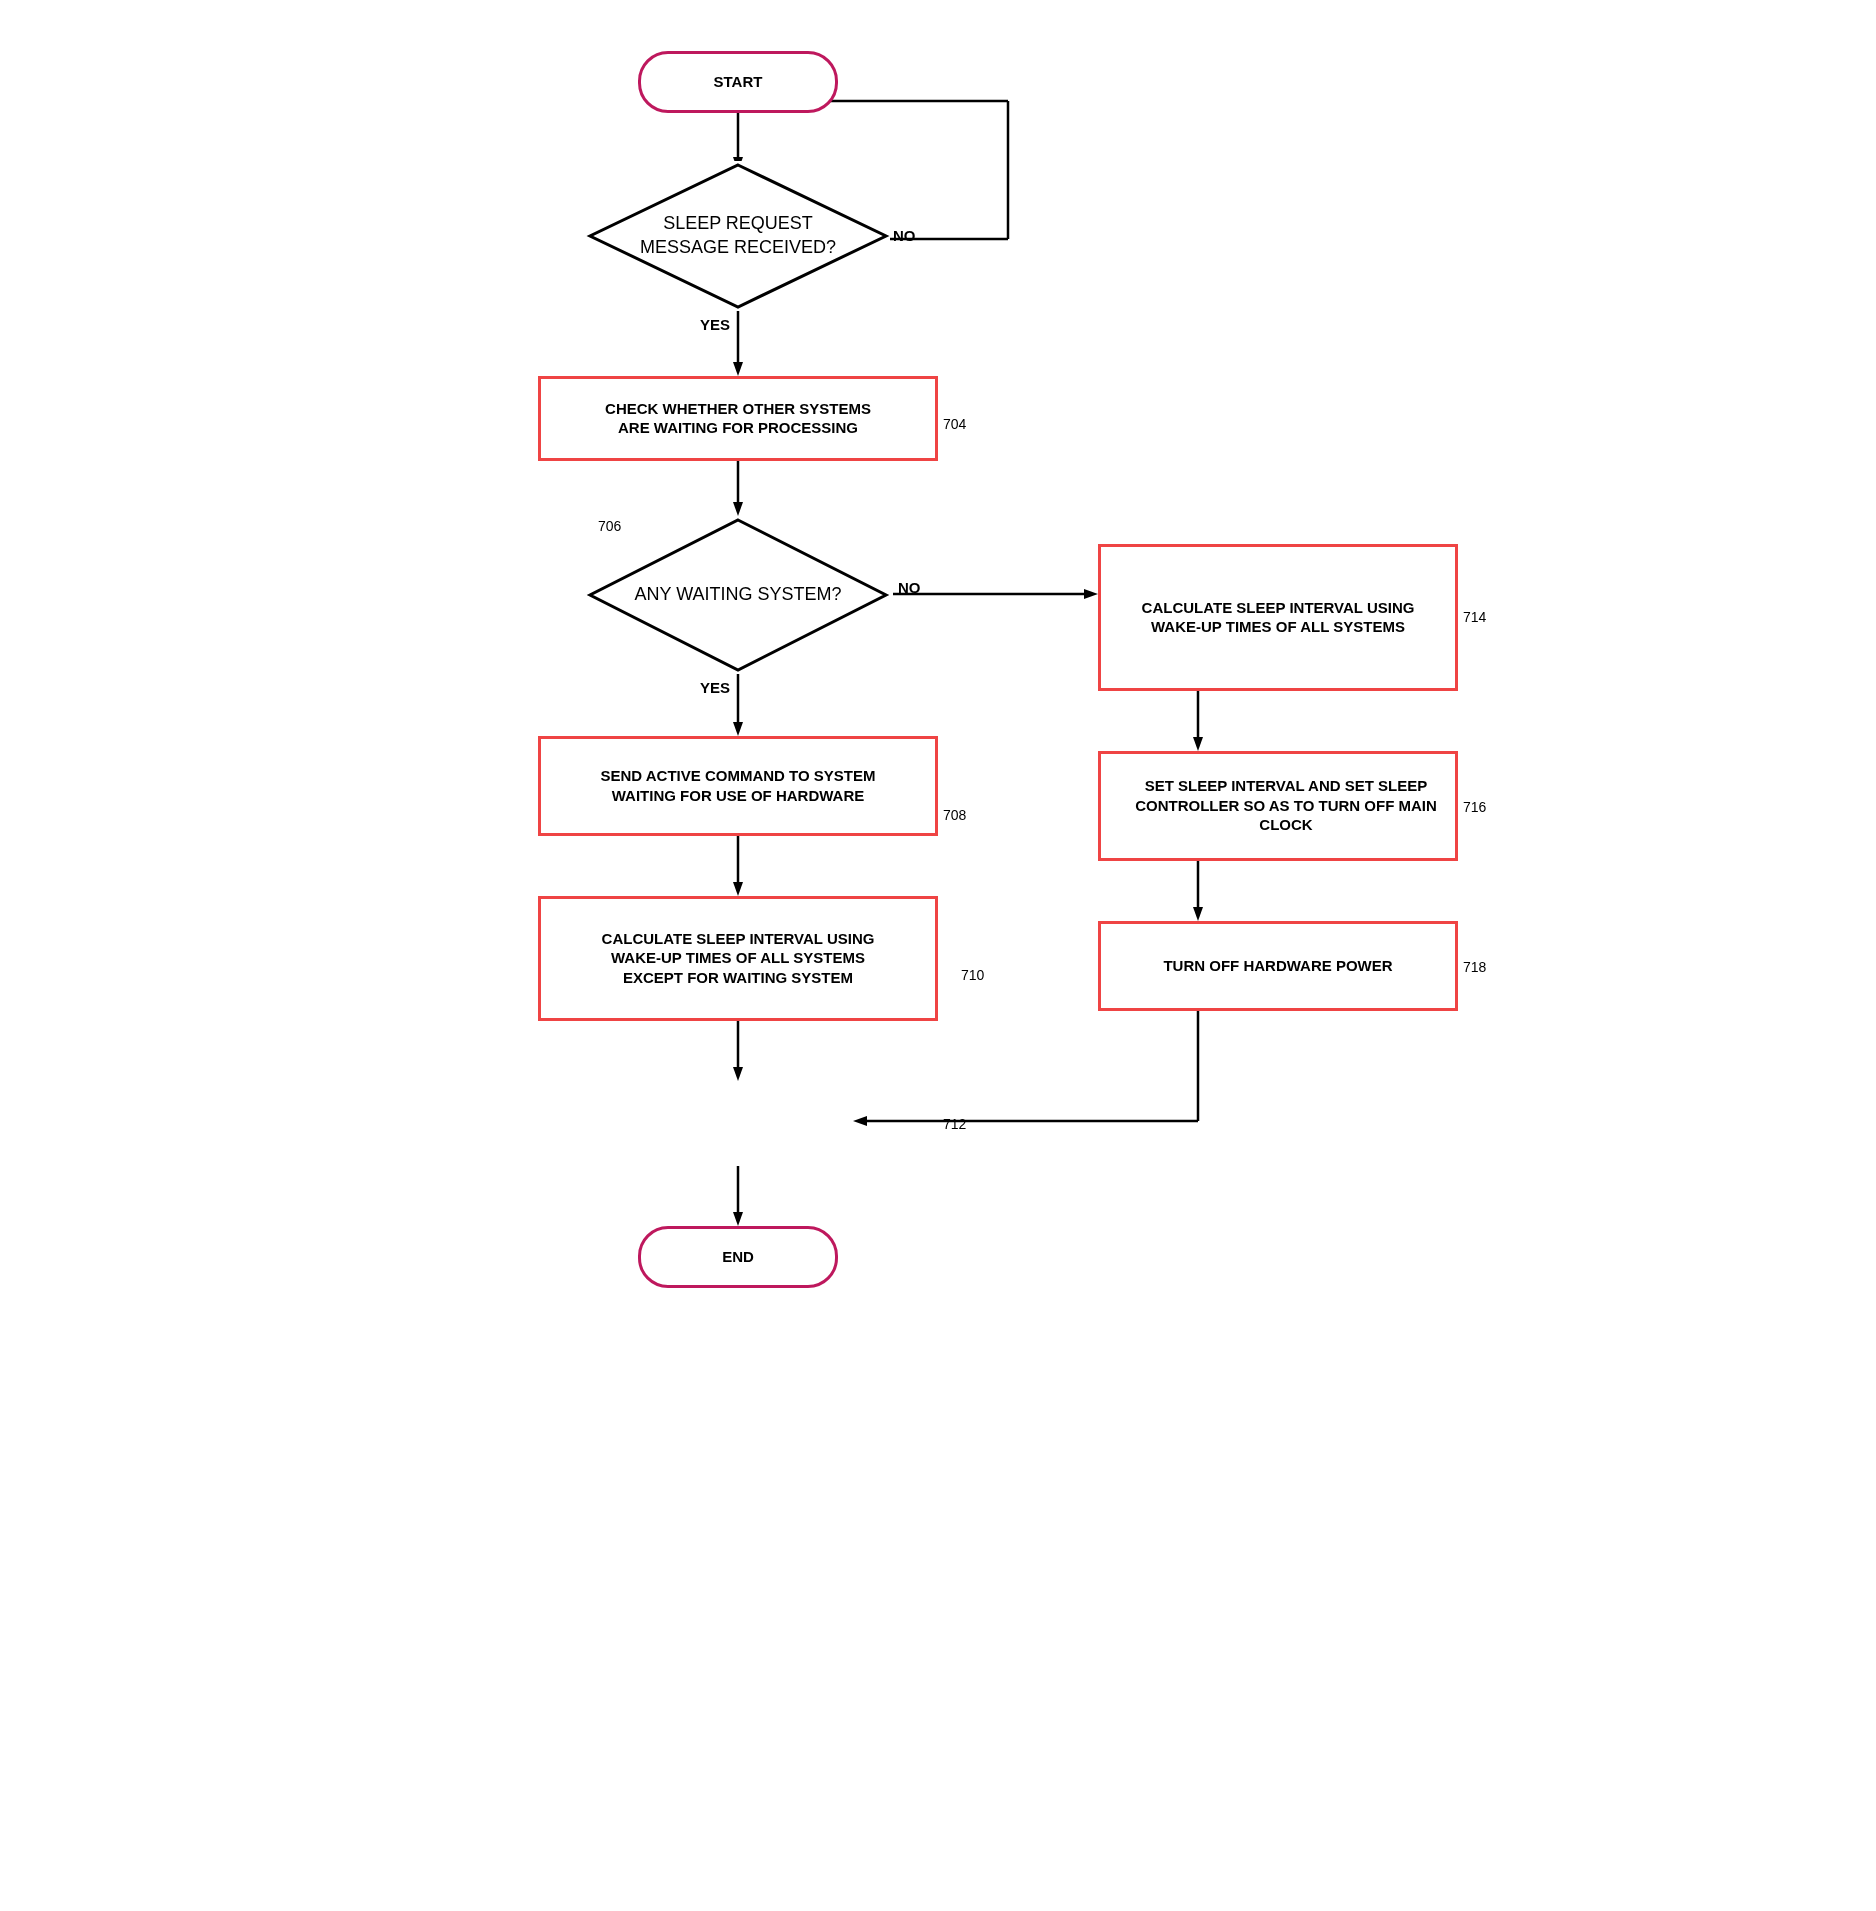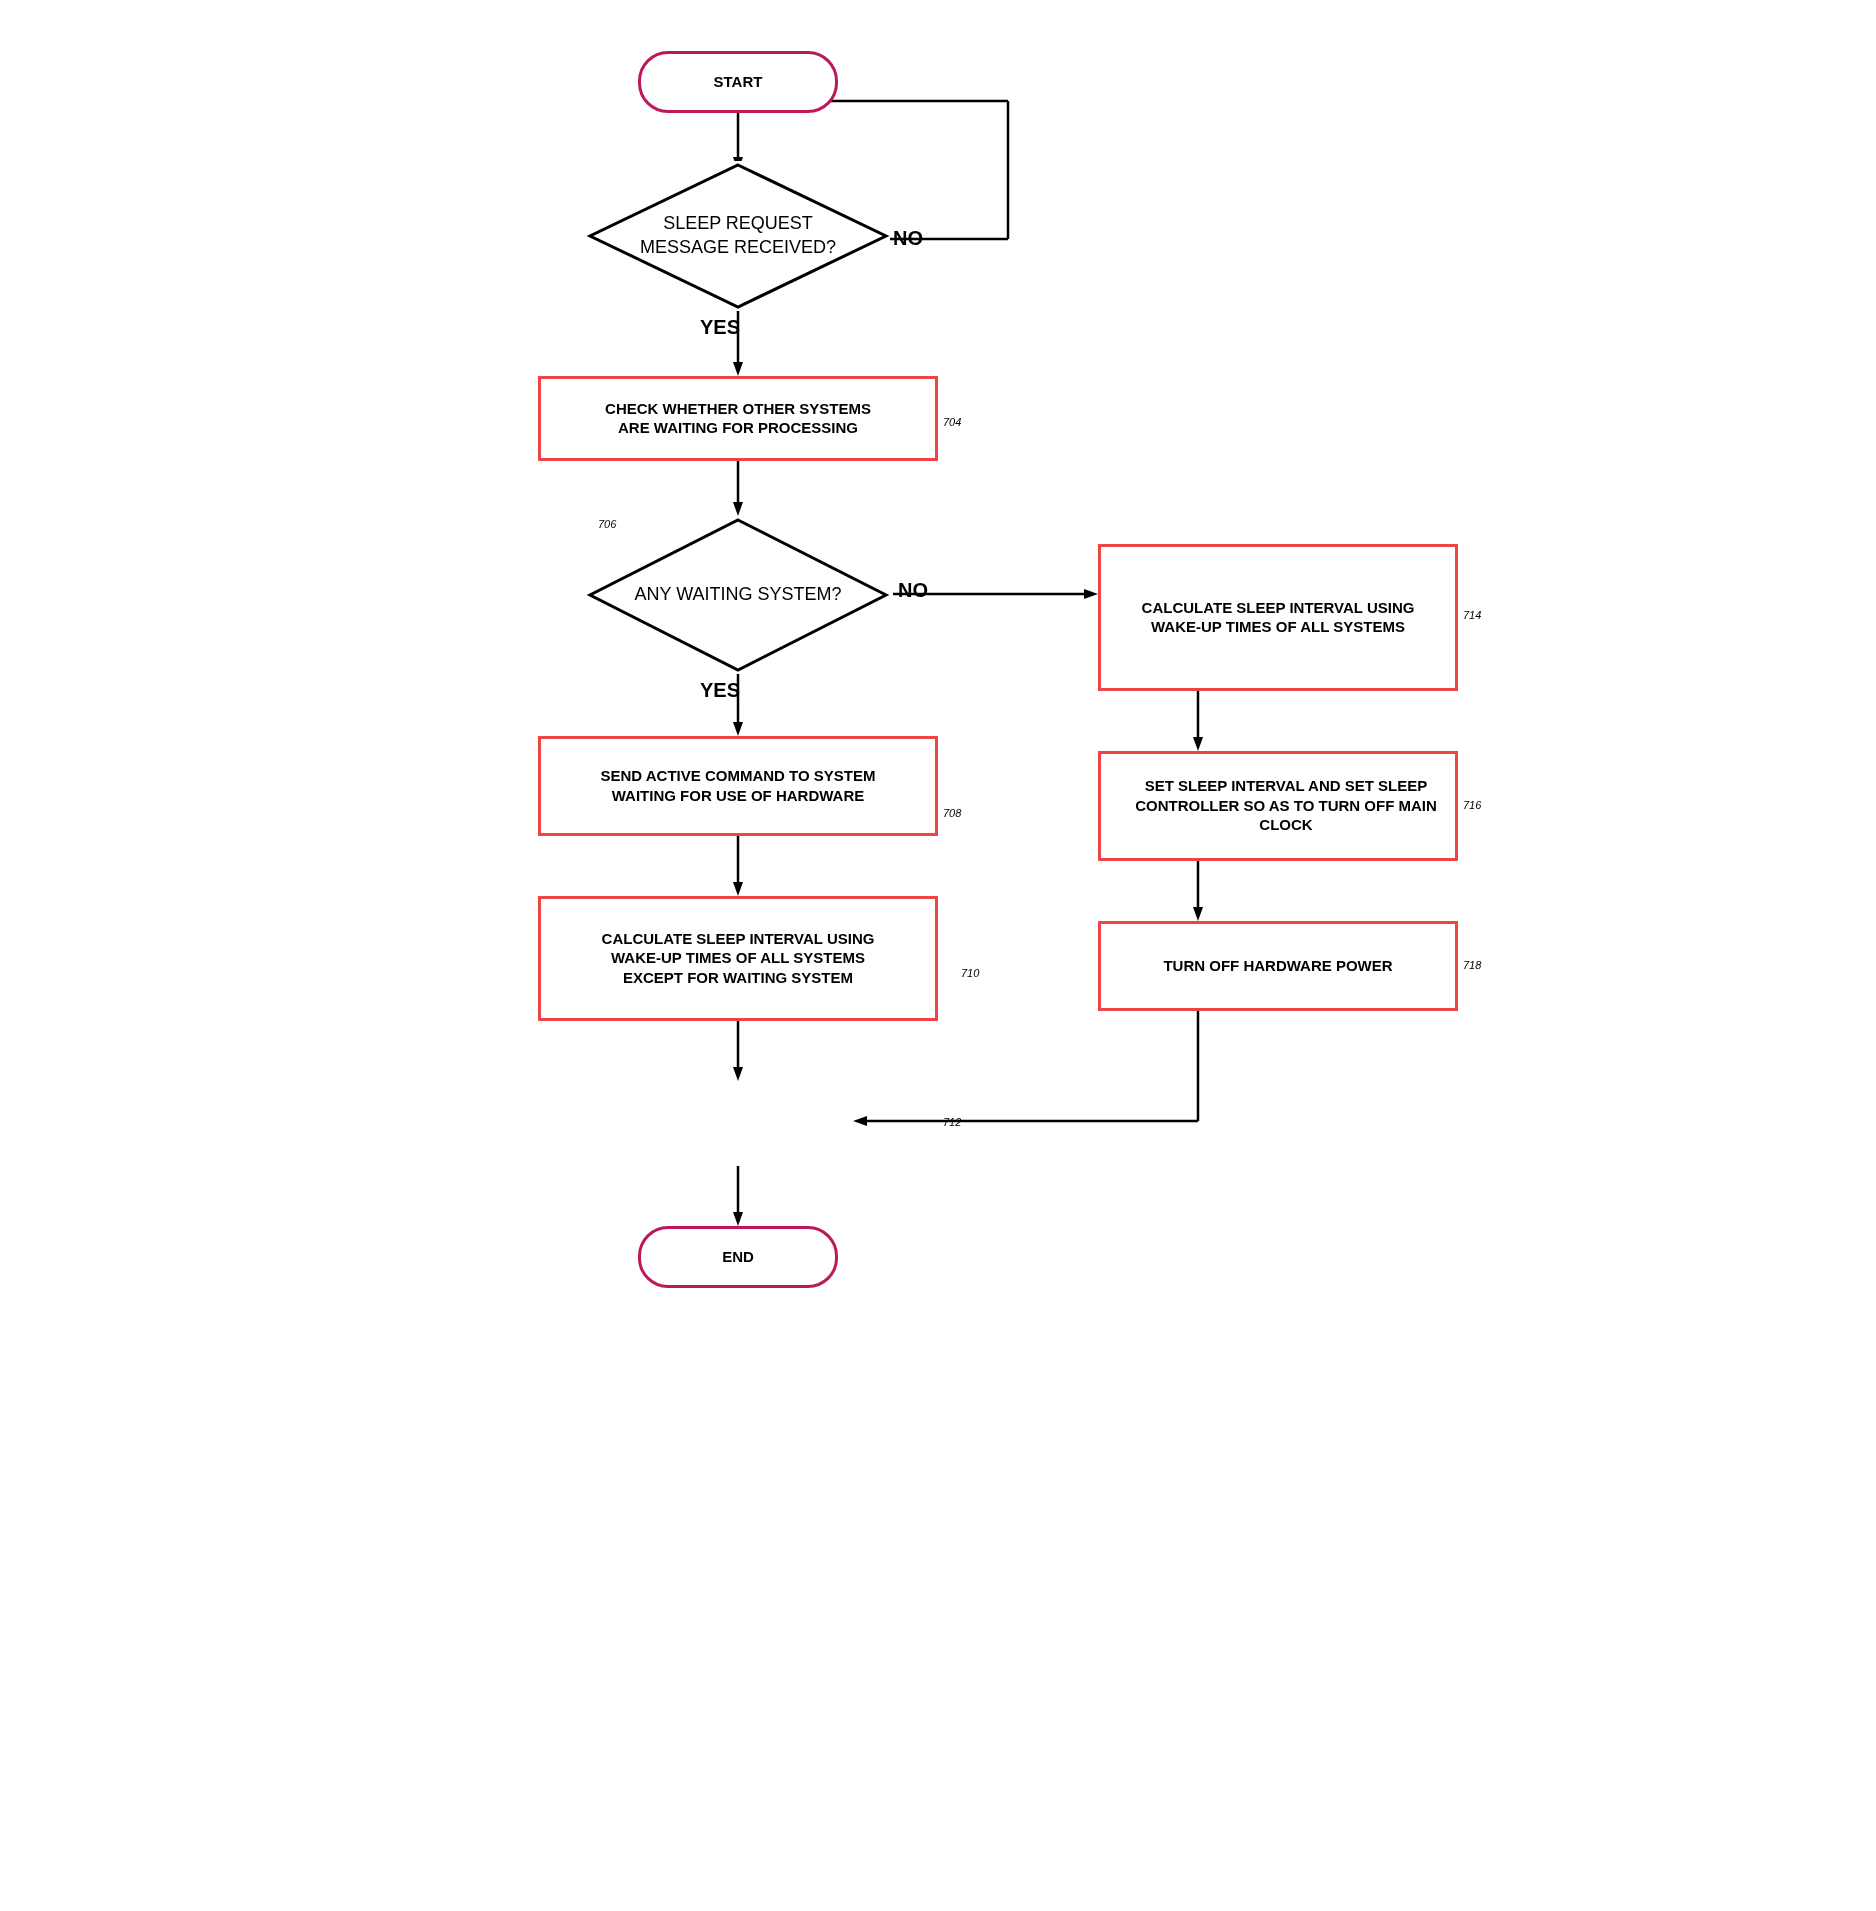--- a/index.html
+++ b/index.html
@@ -59,28 +59,27 @@
       position: relative;
       z-index: 2;
       font-size: 18px;
       font-weight: normal;
       text-align: center;
       line-height: 1.3;
     }
     
     .arrow-label {
       position: absolute;
-      font-size: 20px;
+      font-size: 15px;
       font-weight: bold;
     }
     
     .step-label {
       position: absolute;
-      font-size: 11px;
-      font-style: italic;
+      font-size: 14px;
     }
     svg.arrows {
       position: absolute;
       top: 0; left: 0;
       width: 100%;
       height: 100%;
       pointer-events: none;
     }
   </style>
 </head>

